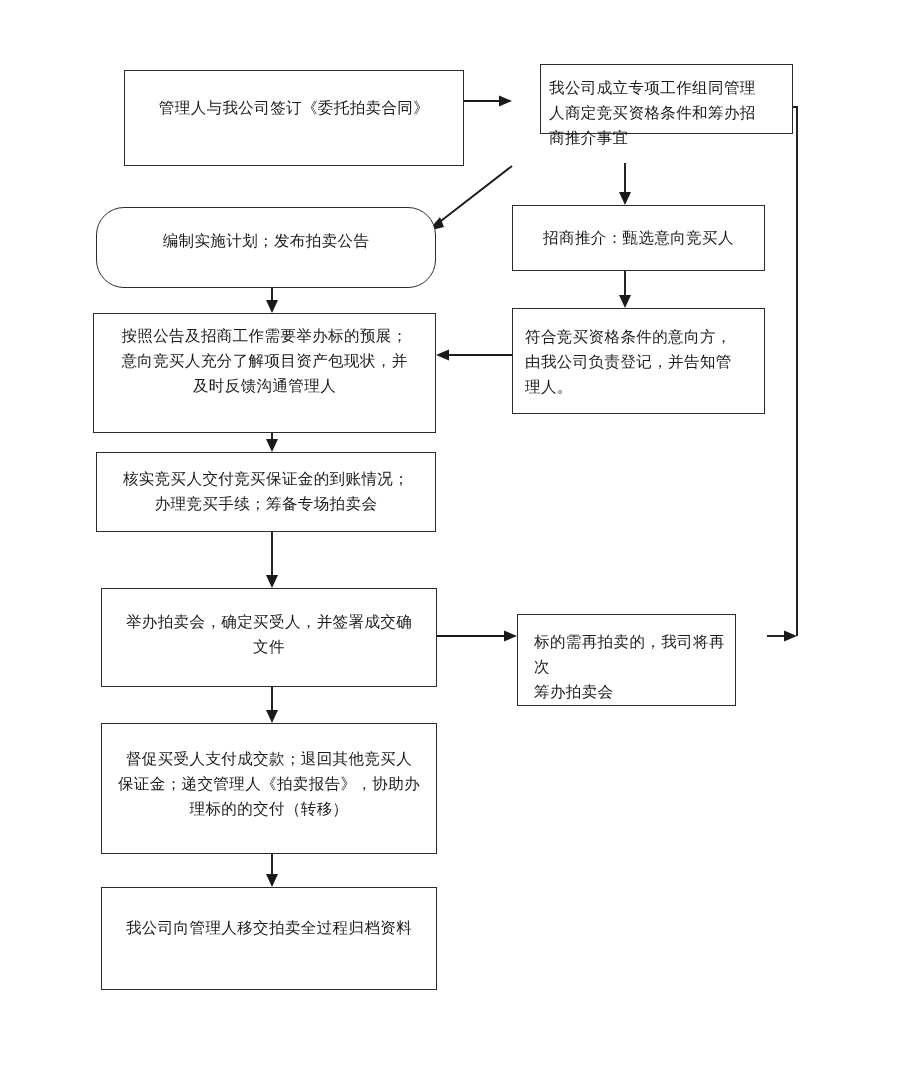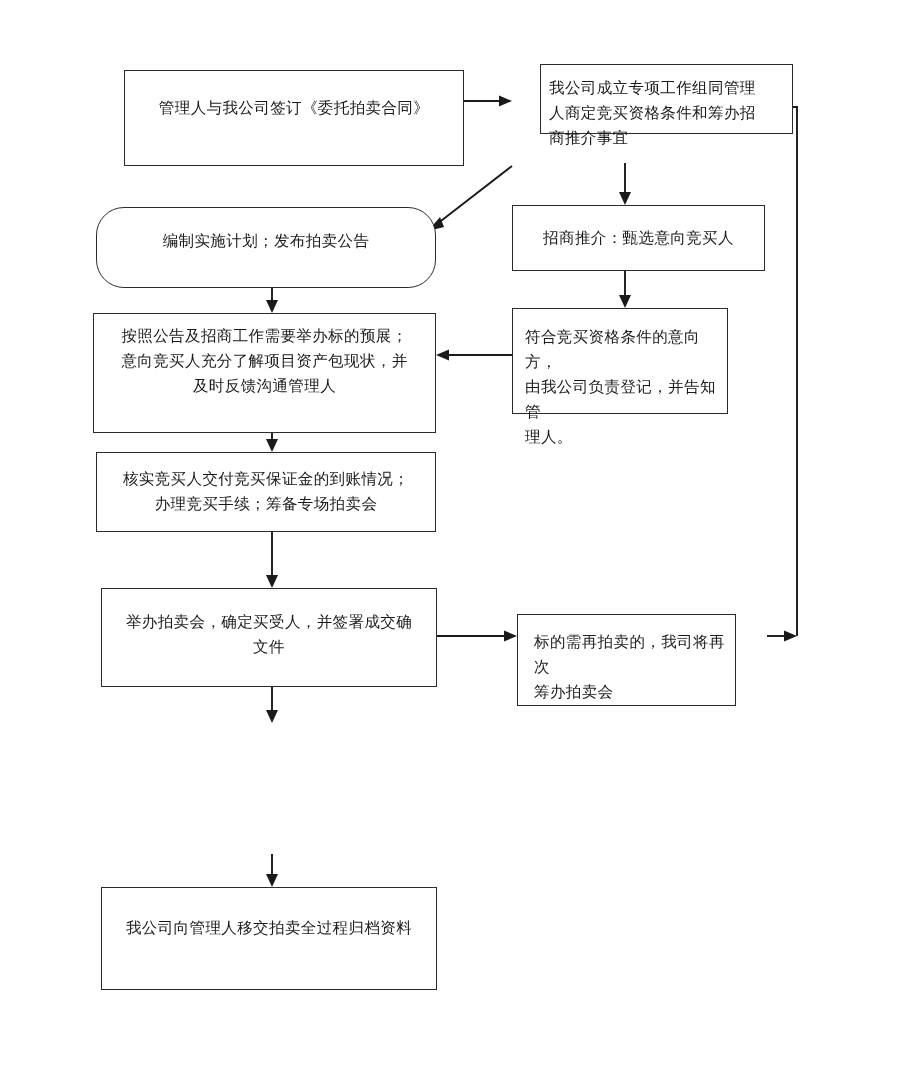--- a/index.html
+++ b/index.html
@@ -54,21 +54,21 @@
   .n5 .node-text  { padding-top: 20px; }
   .n6  { left: 101px; top: 723px; width: 336px; height: 131px; }
   .n6 .node-text  { padding-top: 22px; }
   .n7  { left: 101px; top: 887px; width: 336px; height: 103px; }
   .n7 .node-text  { padding-top: 27px; }
 
   .r1  { left: 512px; top: 64px;  width: 253px; height: 70px; margin-left: 28px;  }
   .r1 .node-text  { padding-top: 10px; padding-left: 8px; padding-right: 8px; text-align: left; }
   .r2  { left: 512px; top: 205px; width: 253px; height: 66px;  }
   .r2 .node-text  { padding-top: 19px; }
-  .r3  { left: 512px; top: 308px; width: 216px; height: 106px; }
+  .r3  { left: 512px; top: 308px; width: 253px; height: 106px; }
   .r3 .node-text  { padding-top: 15px; padding-left: 12px; padding-right: 8px; text-align: left; }
   .r4  { left: 517px; top: 614px; width: 219px; height: 92px;  }
   .r4 .node-text  { padding-top: 14px; padding-left: 16px; padding-right: 8px; text-align: left; }
 
   
   #wires {
     position: absolute;
     left: 0; top: 0;
     width: 900px; height: 1065px;
     z-index: 1;
@@ -171,20 +171,25 @@
   <div class="node n4">
     <span class="node-text">核实竞买人交付竞买保证金的到账情况；
 办理竞买手续；筹备专场拍卖会</span>
   </div>
 
   <div class="node n5">
     <span class="node-text">举办拍卖会，确定买受人，并签署成交确
 文件</span>
   </div>
 
+  <div class="node n6">
+    <span class="node-text">督促买受人支付成交款；退回其他竞买人
+保证金；递交管理人《拍卖报告》，协助办
+理标的的交付（转移）</span>
+  </div>
 
   <div class="node n7">
     <span class="node-text">我公司向管理人移交拍卖全过程归档资料</span>
   </div>
 
   <div class="node r1">
     <span class="node-text">我公司成立专项工作组同管理
 人商定竞买资格条件和筹办招
 商推介事宜</span>
   </div>

